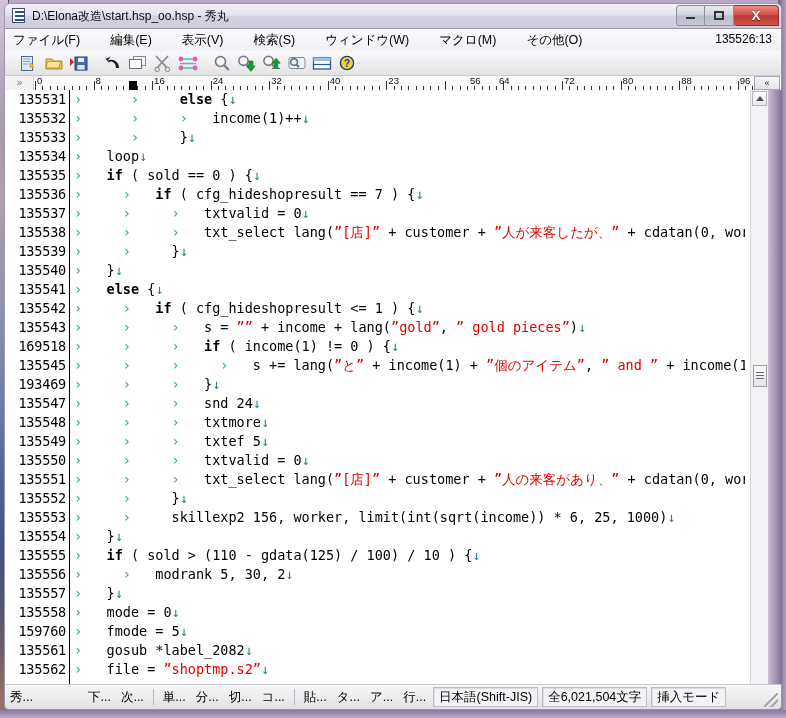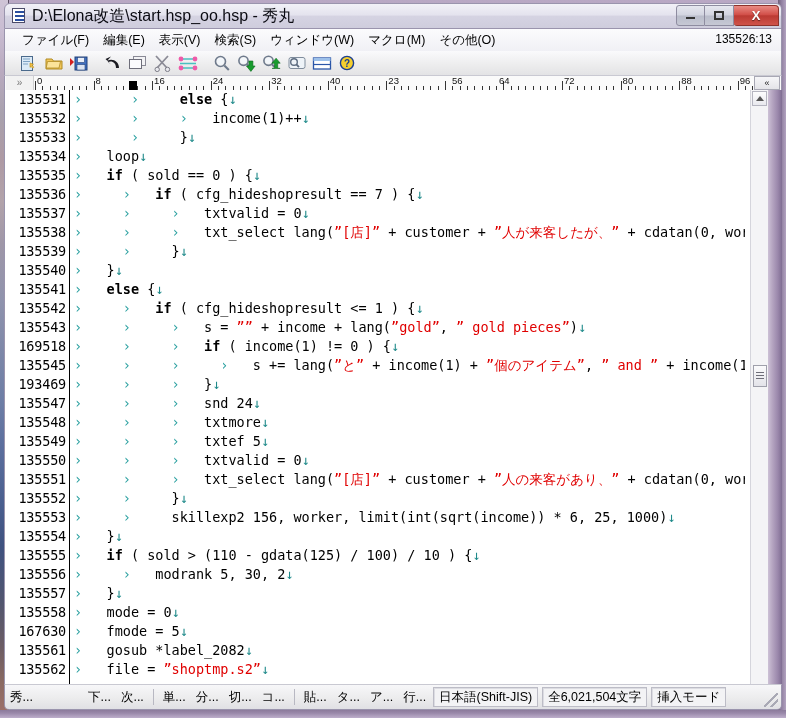--- a/index.html
+++ b/index.html
@@ -57,21 +57,21 @@
   }
   #title-icon .pg {
     position:absolute; left:1px; top:0; width:13px; height:15px;
     background:#fff; border:1px solid #4a4a68;
   }
   #title-icon .pg:before {
     content:""; position:absolute; left:2px; top:2px; width:9px; height:2px;
     background:#2b4fa0; box-shadow: 0 4px 0 #2b4fa0, 0 8px 0 #2b4fa0;
   }
   #title-text {
-    font-size: 16px; color: #0b0b12; white-space: nowrap;
+    font-size: 12px; color: #0b0b12; white-space: nowrap;
     letter-spacing: 0px;
     text-align: right;
   }
   #win-buttons {
     position: absolute; right: 2px; top: 1px; height: 22px;
     display: flex; align-items: stretch; gap: 0;
   }
   .winbtn {
     width: 29px; height: 21px;
     border: 1px solid #8e8ca0;
@@ -93,24 +93,24 @@
   .max-glyph { width: 10px; height: 9px; border: 2px solid #333; }
 
   
   #menubar {
     position: absolute; left: 4px; top: 29px; width: 778px; height: 22px;
     background: linear-gradient(180deg,#fbfbfd 0%, #f0f0f5 100%);
     border-left: 1px solid #9a94ad; border-right: 1px solid #9a94ad;
     display: flex; align-items: center;
   }
   .menu-item {
-    font-size: 12.5px; color: #000; padding: 2px 6px; margin-left: 2px;
+    font-size: 12.5px; color: #000; padding: 2px 6px; margin-left: 18px;
     white-space: nowrap; cursor: default;
   }
-  .menu-item:first-child { margin-left: 11px; }
+  .menu-item:first-child { margin-left: 2px; }
   #caret-pos {
     position: absolute; right: 9px; top: 3px;
     font-size: 12px; color: #000; white-space: nowrap;
   }
 
   
   #toolbar {
     position: absolute; left: 4px; top: 51px; width: 778px; height: 25px;
     background: linear-gradient(180deg,#fafafc 0%, #ececed 60%, #e3e3e5 100%);
     border-left: 1px solid #9a94ad; border-right: 1px solid #9a94ad;
@@ -505,21 +505,21 @@
         <div class="rtick major" style="left: 702.72px;"></div>
         <div class="rtick" style="left: 710.04px;"></div>
         <div class="rtick" style="left: 717.36px;"></div>
         <div class="rnum" style="left: 2px;">0</div>
         <div class="rnum" style="left: 60.56px;">8</div>
         <div class="rnum" style="left: 119.12px;">16</div>
         <div class="rnum" style="left: 177.68px;">24</div>
         <div class="rnum" style="left: 236.24px;">32</div>
         <div class="rnum" style="left: 294.8px;">40</div>
         <div class="rnum" style="left: 353.36px;">23</div>
-        <div class="rnum" style="left: 417px;">56</div>
+        <div class="rnum" style="left: 435px;">56</div>
         <div class="rnum" style="left: 464px;">64</div>
         <div class="rnum" style="left: 529.04px;">72</div>
         <div class="rnum" style="left: 587.6px;">80</div>
         <div class="rnum" style="left: 646.16px;">88</div>
         <div class="rnum" style="left: 704.72px;">96</div>
         <div id="ruler-caretmark" style="left: 94.16px;"></div>
       </div>
     <div id="ruler-right-btn">«</div>
   </div>
 
@@ -547,21 +547,21 @@
         <div class="line"><div class="lineno">135549</div><div class="code"><span class="ind">›     ›     ›   </span><span>txtef 5</span><span class="nl">↓</span></div></div>
         <div class="line"><div class="lineno">135550</div><div class="code"><span class="ind">›     ›     ›   </span><span>txtvalid = 0</span><span class="nl">↓</span></div></div>
         <div class="line"><div class="lineno">135551</div><div class="code"><span class="ind">›     ›     ›   </span><span>txt_select lang(</span><span class="str">”[店]”</span><span> + customer + </span><span class="str">”人の来客があり、”</span><span> + cdatan(0, worker) + </span></div></div>
         <div class="line"><div class="lineno">135552</div><div class="code"><span class="ind">›     ›     </span><span>}</span><span class="nl">↓</span></div></div>
         <div class="line"><div class="lineno">135553</div><div class="code"><span class="ind">›     ›     </span><span>skillexp2 156, worker, limit(int(sqrt(income)) * 6, 25, 1000)</span><span class="nl">↓</span></div></div>
         <div class="line"><div class="lineno">135554</div><div class="code"><span class="ind">›   </span><span>}</span><span class="nl">↓</span></div></div>
         <div class="line"><div class="lineno">135555</div><div class="code"><span class="ind">›   </span><span class="kw">if</span><span> ( sold &gt; (110 - gdata(125) / 100) / 10 ) {</span><span class="nl">↓</span></div></div>
         <div class="line"><div class="lineno">135556</div><div class="code"><span class="ind">›     ›   </span><span>modrank 5, 30, 2</span><span class="nl">↓</span></div></div>
         <div class="line"><div class="lineno">135557</div><div class="code"><span class="ind">›   </span><span>}</span><span class="nl">↓</span></div></div>
         <div class="line"><div class="lineno">135558</div><div class="code"><span class="ind">›   </span><span>mode = 0</span><span class="nl">↓</span></div></div>
-        <div class="line"><div class="lineno">167630</div><div class="code"><span class="ind">›   </span><span>fmode = 5</span><span class="nl">↓</span></div></div>
+        <div class="line"><div class="lineno">159760</div><div class="code"><span class="ind">›   </span><span>fmode = 5</span><span class="nl">↓</span></div></div>
         <div class="line"><div class="lineno">135561</div><div class="code"><span class="ind">›   </span><span>gosub *label_2082</span><span class="nl">↓</span></div></div>
         <div class="line"><div class="lineno">135562</div><div class="code"><span class="ind">›   </span><span>file = </span><span class="str">”shoptmp.s2”</span><span class="nl">↓</span></div></div>
       </div>
   </div>
 
   <div id="vscroll">
     <div id="vscroll-up">
       <div class="arrow"></div>
     </div>
     <div id="vscroll-thumb" style="top:275px">

